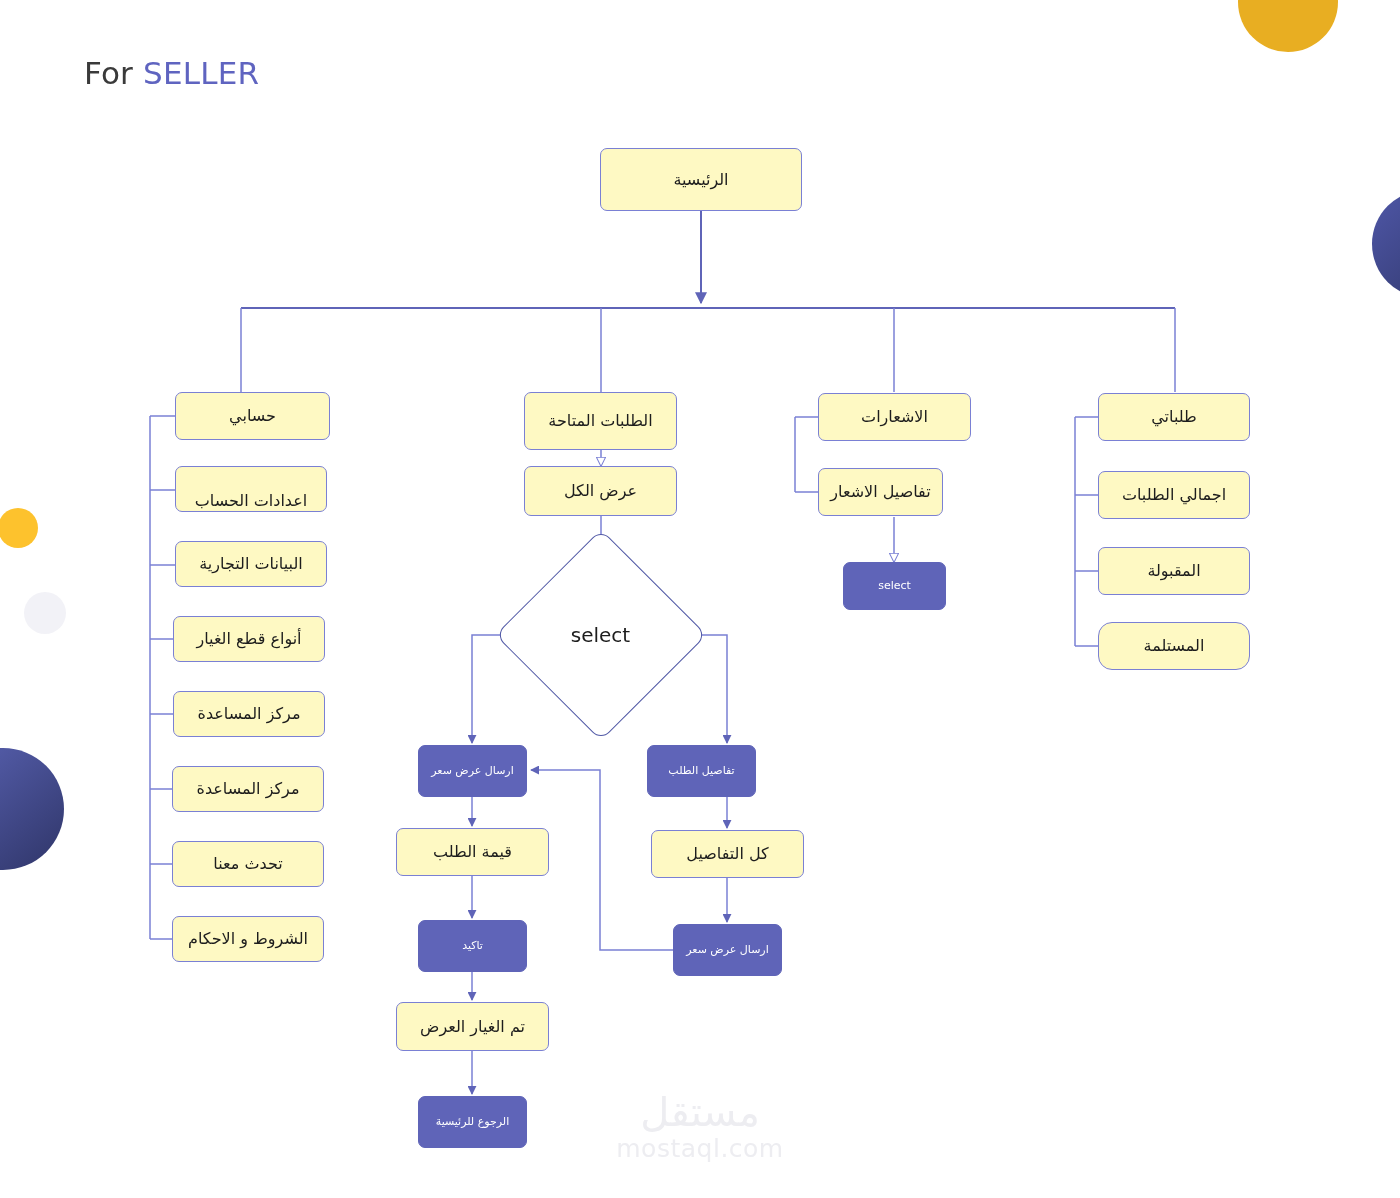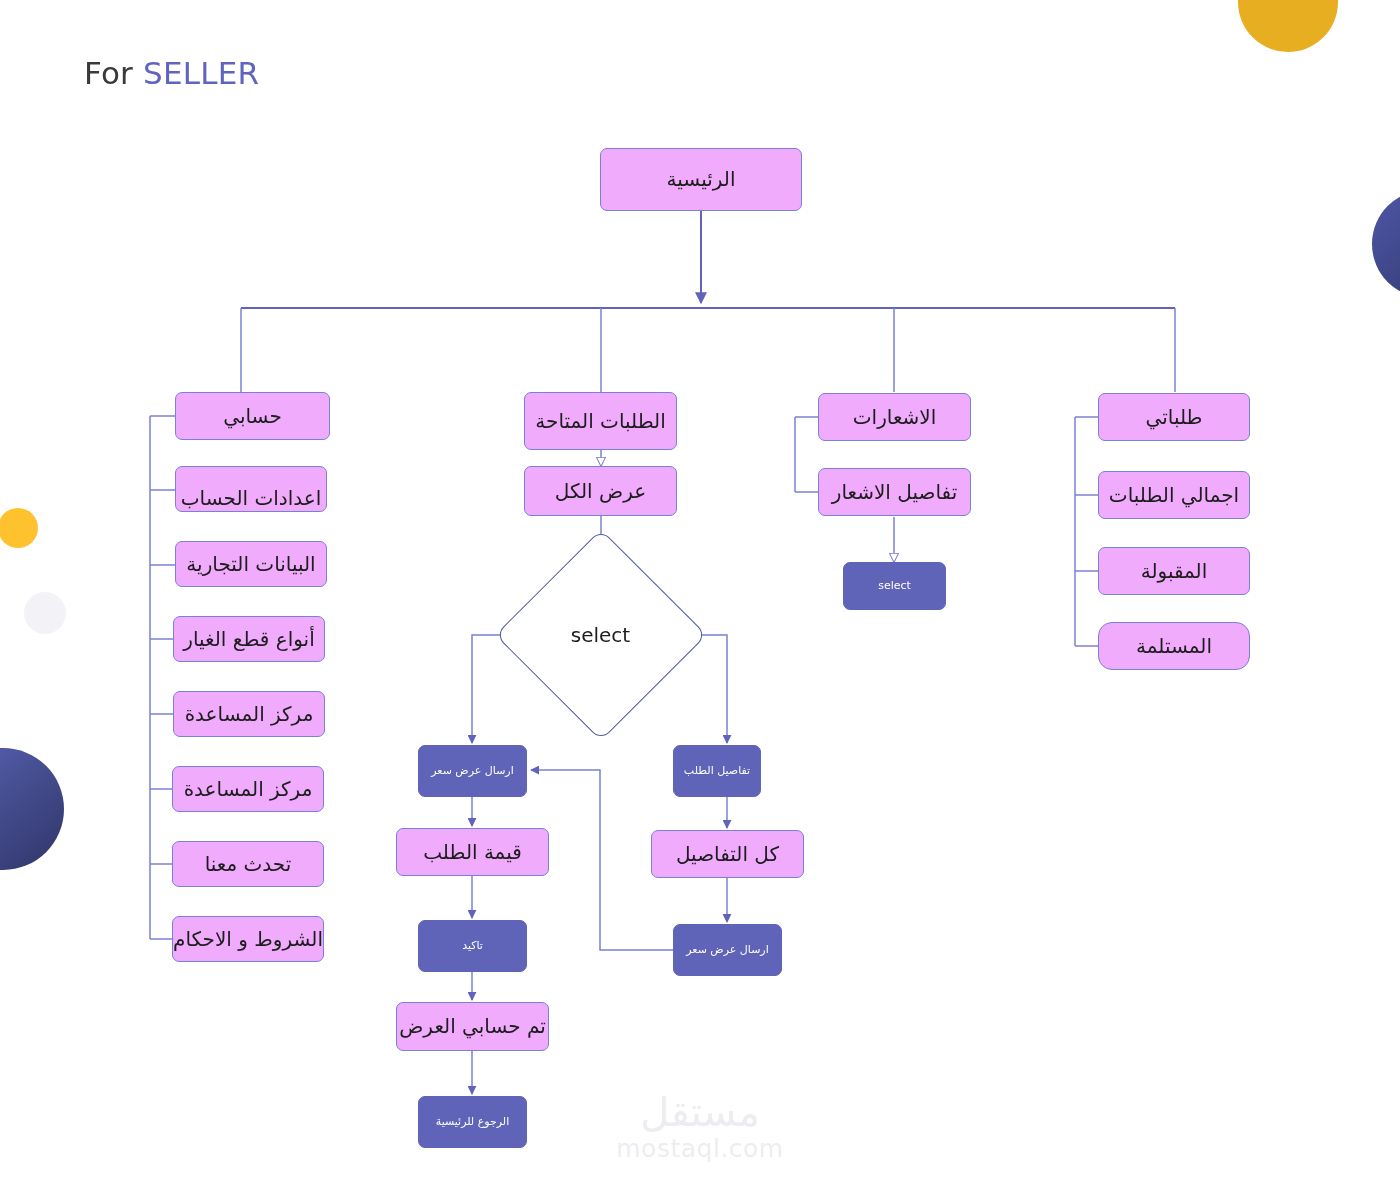--- a/index.html
+++ b/index.html
@@ -40,24 +40,24 @@
   
   .node {
     position: absolute;
     display: flex; align-items: center; justify-content: center;
     border-radius: 7px;
     text-align: center;
     line-height: 1.25;
     direction: rtl;
   }
   .node.outline {
-    background: #f0abfc;
+    background: #fef9c3;
     border: 1.4px solid #7a80d4;
     color: #1d1d1d;
-    font-size: 20px;
+    font-size: 16px;
   }
   .node.filled {
     background: #5f64b8;
     border: 1.4px solid #5f64b8;
     color: #ffffff;
     font-size: 11px;
   }
   .node.diamond {
     width: 150px; height: 150px;
     background: #ffffff;
@@ -202,40 +202,40 @@
   <div class="node filled" style="left:418px; top:745px; width:109px; height:52px;">
     <span>ارسال عرض سعر</span>
   </div>
   <div class="node outline" style="left:396px; top:828px; width:153px; height:48px;">
     <span>قيمة الطلب</span>
   </div>
   <div class="node filled" style="left:418px; top:920px; width:109px; height:52px;text-align:center;">
     <span>تاكيد</span>
   </div>
   <div class="node outline" style="left:396px; top:1002px; width:153px; height:49px;">
-    <span>تم حسابي العرض</span>
+    <span>تم الغيار العرض</span>
   </div>
   <div class="node filled" style="left:418px; top:1096px; width:109px; height:52px;">
     <span>الرجوع للرئيسية</span>
   </div>
 
-  <div class="node filled" style="left:673px; top:745px; width:88px; height:52px;align-items:center;">
+  <div class="node filled" style="left:647px; top:745px; width:109px; height:52px;align-items:center;">
     <span>تفاصيل الطلب</span>
   </div>
   <div class="node outline" style="left:651px; top:830px; width:153px; height:48px;">
     <span>كل التفاصيل</span>
   </div>
   <div class="node filled" style="left:673px; top:924px; width:109px; height:52px;">
     <span>ارسال عرض سعر</span>
   </div>
 
   <div class="node outline" style="left:818px; top:393px; width:153px; height:48px;">
     <span>الاشعارات</span>
   </div>
-  <div class="node outline" style="left:818px; top:468px; width:153px; height:48px;">
+  <div class="node outline" style="left:818px; top:468px; width:125px; height:48px;">
     <span>تفاصيل الاشعار</span>
   </div>
   <div class="node filled ltr" style="left:843px; top:562px; width:103px; height:48px;">
     <span>select</span>
   </div>
 
   <div class="node outline" style="left:1098px; top:393px; width:152px; height:48px;">
     <span>طلباتي</span>
   </div>
   <div class="node outline" style="left:1098px; top:471px; width:152px; height:48px;">

